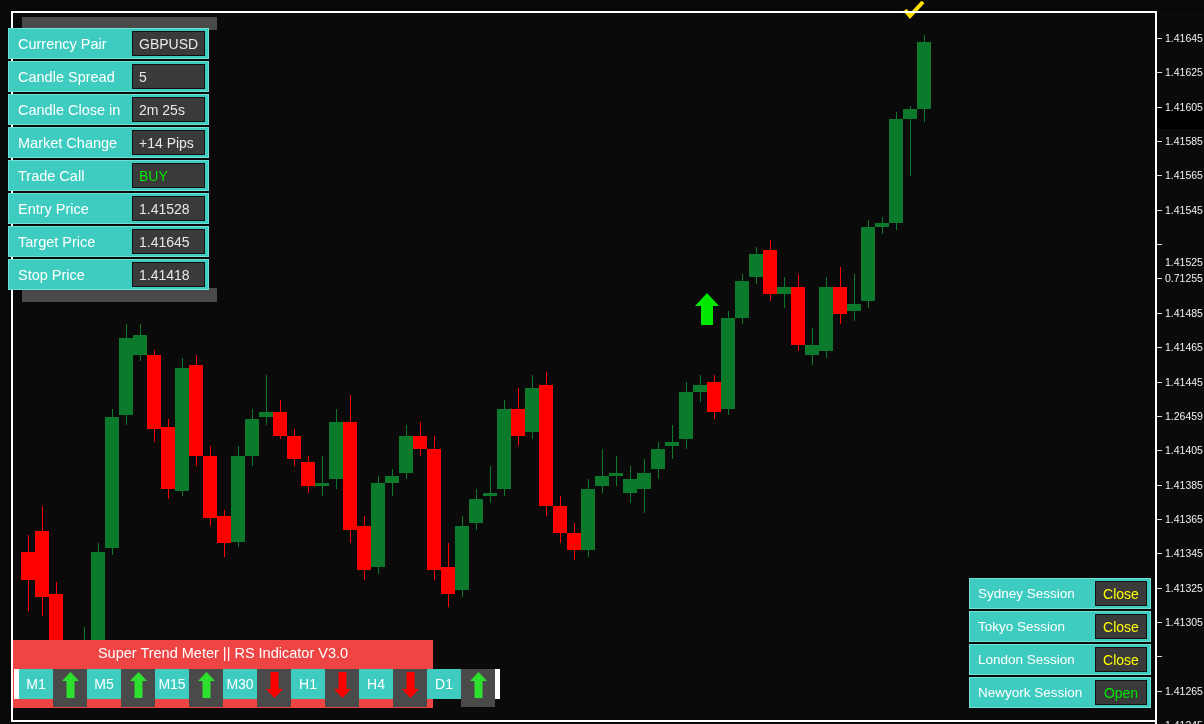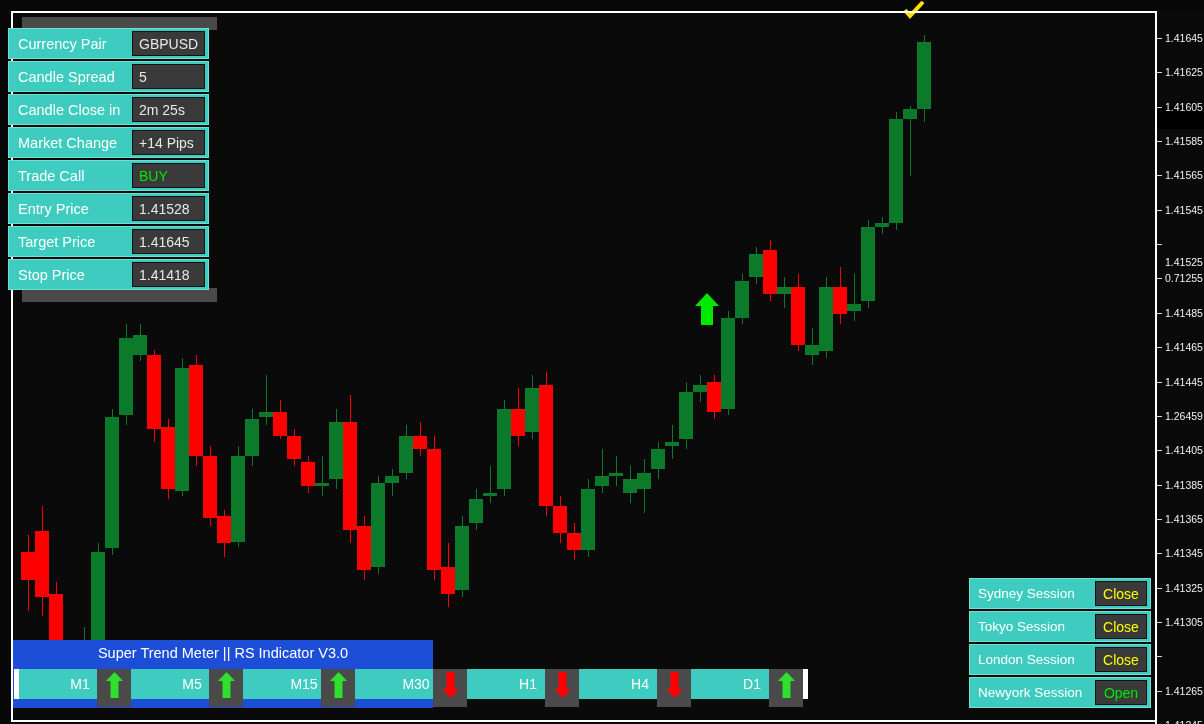--- a/index.html
+++ b/index.html
@@ -53,29 +53,29 @@
         background:#3dccbf;color:#ffffff;font-size:14.5px;
         display:flex;align-items:center;padding-left:9px;box-sizing:border-box;}
   .ival{position:absolute;left:123px;top:2px;width:73px;height:25px;
         background:#3a3a3a;border:1px solid #111;box-sizing:border-box;
         color:#e8e8e8;font-size:14px;display:flex;align-items:center;
         padding-left:6px;}
   .ival.buy{color:#00e800;}
 
   
   .stm{position:absolute;left:13px;top:640px;width:420px;height:68px;
-       background:#1d4ed8;z-index:50;}
+       background:#ef4444;z-index:50;}
   .stm-title{position:absolute;left:0;top:5px;width:420px;text-align:center;
              color:#ffffff;font-size:14.5px;}
   .stm-strip{position:absolute;left:1px;top:29px;width:418px;height:36px;
              display:flex;align-items:flex-start;}
   .stm-edge{width:5px;height:30px;background:#ffffff;flex:0 0 auto;}
   .tf-box{width:34px;height:30px;background:#3dccbf;color:#ffffff;
           font-size:14px;display:flex;align-items:center;justify-content:center;
-          flex:0 0 auto;padding-left:44px;}
+          flex:0 0 auto;}
   .ar-box{width:34px;height:38px;background:#4a4a4a;display:flex;
           align-items:flex-start;justify-content:center;flex:0 0 auto;
           padding-top:3px;box-sizing:border-box;}
   .arrow{width:17px;height:26px;}
 
   
   .sess{position:absolute;left:969px;top:578px;width:182px;height:134px;z-index:50;}
   .srow{position:relative;height:31px;margin-bottom:2px;
         border:1px solid #6fe0d4;box-sizing:border-box;background:#3dccbf;}
   .slbl{position:absolute;left:0;top:0;width:123px;height:100%;

